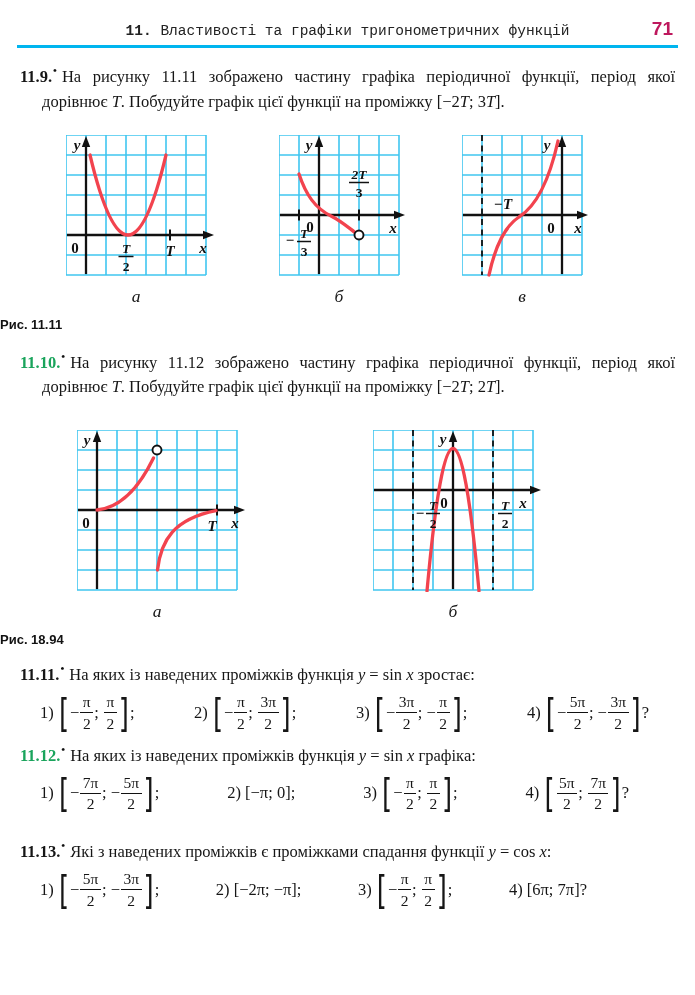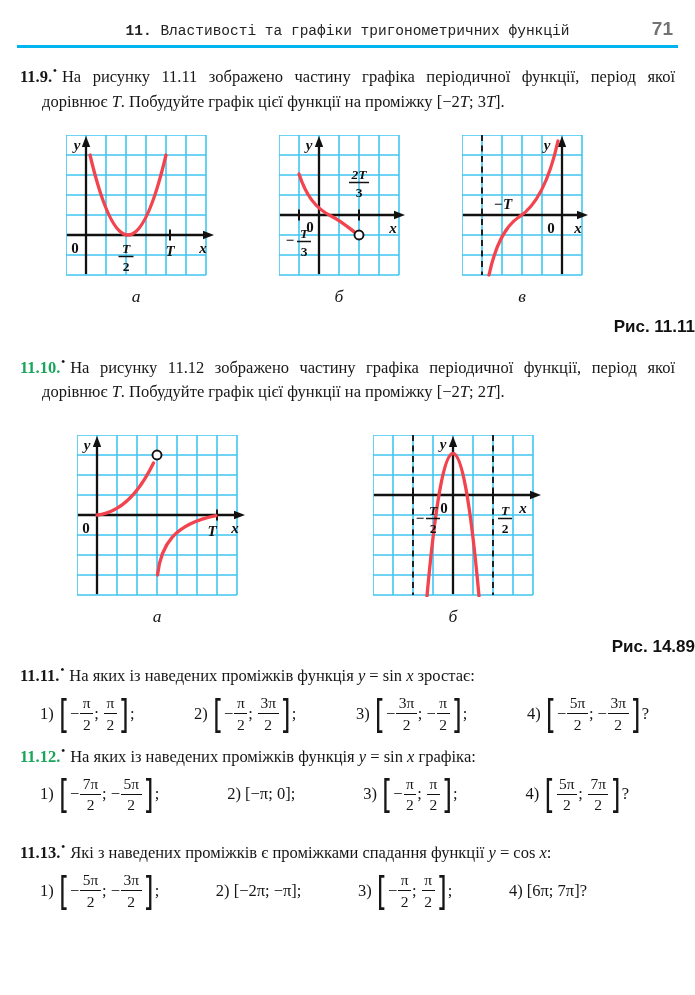--- a/index.html
+++ b/index.html
@@ -6,35 +6,35 @@
   *{box-sizing:border-box;}
   html,body{margin:0;padding:0;}
   body{width:695px;height:995px;overflow:hidden;background:#fff;color:var(--ink);
        font-family:"Liberation Serif",serif;font-size:16.5px;position:relative;}
   
   .hdr{padding-top:23px;position:relative;}
   .hdr-title{width:100%;text-align:center;font-family:Liberation Mono, monospace;
              font-size:14.5px;color:#222;}
   .hdr-title b{font-weight:700;}
   .pageno{position:absolute;right:22px;top:18px;font-family:"Liberation Sans",sans-serif;
-          font-weight:700;font-size:19px;color:#737373;}
+          font-weight:700;font-size:19px;color:#be185d;}
   .rule{height:3px;background:var(--accent);margin:6px 17px 0 17px;}
   
   .para{margin:11px 20px 0 20px;text-align:justify;line-height:25px;
         padding-left:22px;text-indent:-22px;}
   .pnum{font-weight:700;white-space:nowrap;}
   .pnum.green{color:var(--green);}
   sup.dot{font-size:11px;position:relative;top:-1px;font-weight:700;color:#111;margin-right:5px;margin-left:1px;}
   .para i, .opt i{font-style:italic;}
   
   .figrow{display:flex;align-items:flex-start;}
   .cell{display:inline-block;}
   .letter{font-style:italic;font-size:17.5px;text-align:center;margin-top:9px;}
-  .figcap{text-align:right;font-family:"Liberation Sans",sans-serif;font-weight:700;
-          font-size:17px;margin-top:10px;color:#111;}
+  .figcap{text-align:left;font-family:"Liberation Sans",sans-serif;font-weight:700;
+          font-size:13px;margin-top:10px;color:#111;}
   
   svg{display:block;}
   .gl{stroke:var(--grid);stroke-width:1.6;fill:none;}
   .ax{stroke:#111;stroke-width:2.3;fill:none;}
   .arr{fill:#111;stroke:none;}
   .tick{stroke:#111;stroke-width:2;fill:none;}
   .dash{stroke:#111;stroke-width:1.8;fill:none;stroke-dasharray:6 4.5;}
   .curve{stroke:var(--curve);stroke-width:3.3;fill:none;stroke-linecap:round;}
   .ocirc{fill:#fff;stroke:#111;stroke-width:1.9;}
   .lbl{font-family:"Liberation Serif",serif;font-weight:700;font-size:15px;fill:#111;}
@@ -181,23 +181,23 @@
       <line class="fbar" x1="125" y1="83.5" x2="139" y2="83.5"></line>
       <text class="lbl fsm" x="132" y="97.5" text-anchor="middle">2</text>
       <text class="lbl it" x="150" y="78" text-anchor="middle">x</text>
     </svg>
   </div>
 </div>
 <div class="figrow">
   <div class="letter" style="margin-left:77px;width:160px;">а</div>
   <div class="letter" style="margin-left:136px;width:160px;">б</div>
 </div>
-<div class="figcap">Рис. 14.89</div>
-
-<p class="para" style="margin-top:1px;"><b class="pnum">11.11.</b><sup class="dot">•</sup><span><span class="tx">На яких із наведених проміжків функція </span><i>y</i><span class="tx"> = sin </span><i>x</i><span class="tx"> зростає:</span></span></p>
+<div class="figcap">Рис. 18.94</div>
+
+<p class="para" style="margin-top:10px;"><b class="pnum">11.11.</b><sup class="dot">•</sup><span><span class="tx">На яких із наведених проміжків функція </span><i>y</i><span class="tx"> = sin </span><i>x</i><span class="tx"> зростає:</span></span></p>
 <div class="optrow r1">
   <span class="opt">
       <span class="tx">1) </span>
       <span class="br">[</span>
       <span class="tx">−</span>
       <span class="frac">
         <span class="fn">π</span>
         <span class="fd">2</span>
       </span>
       <span class="tx">; </span>

